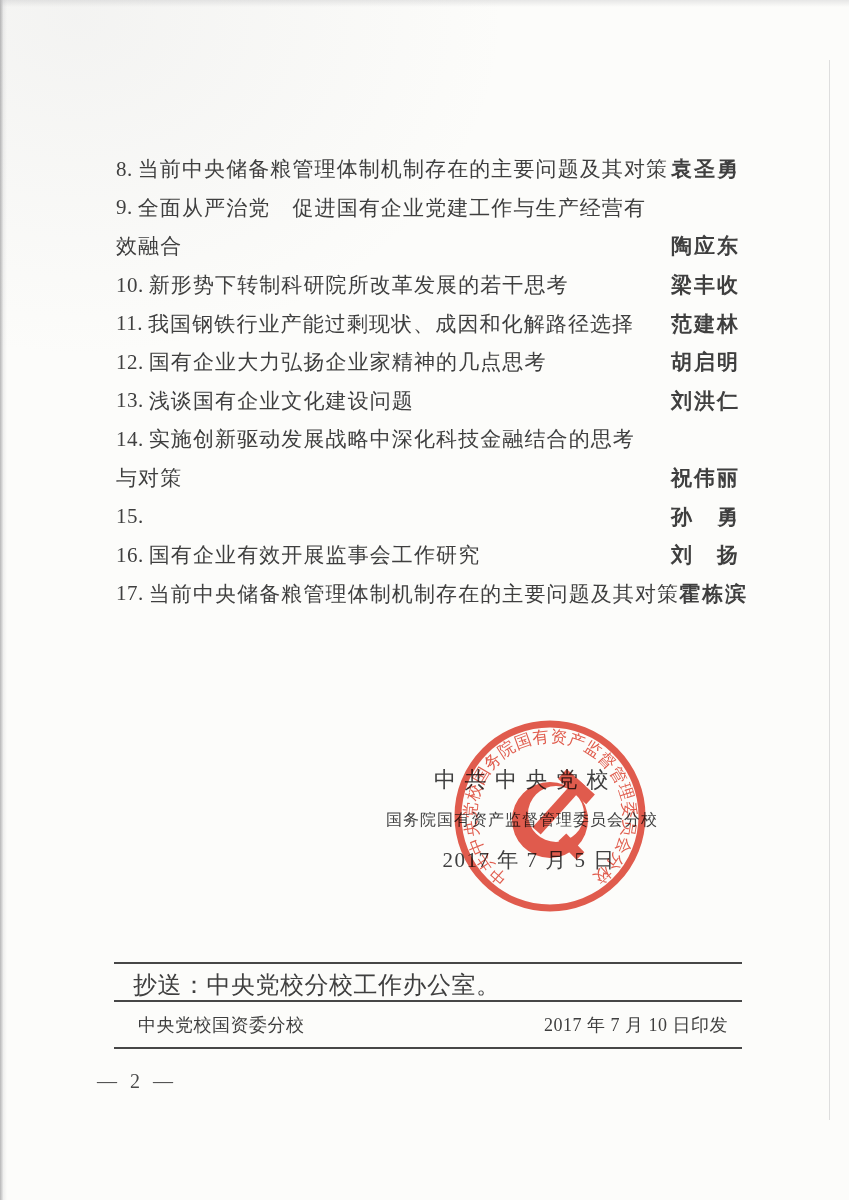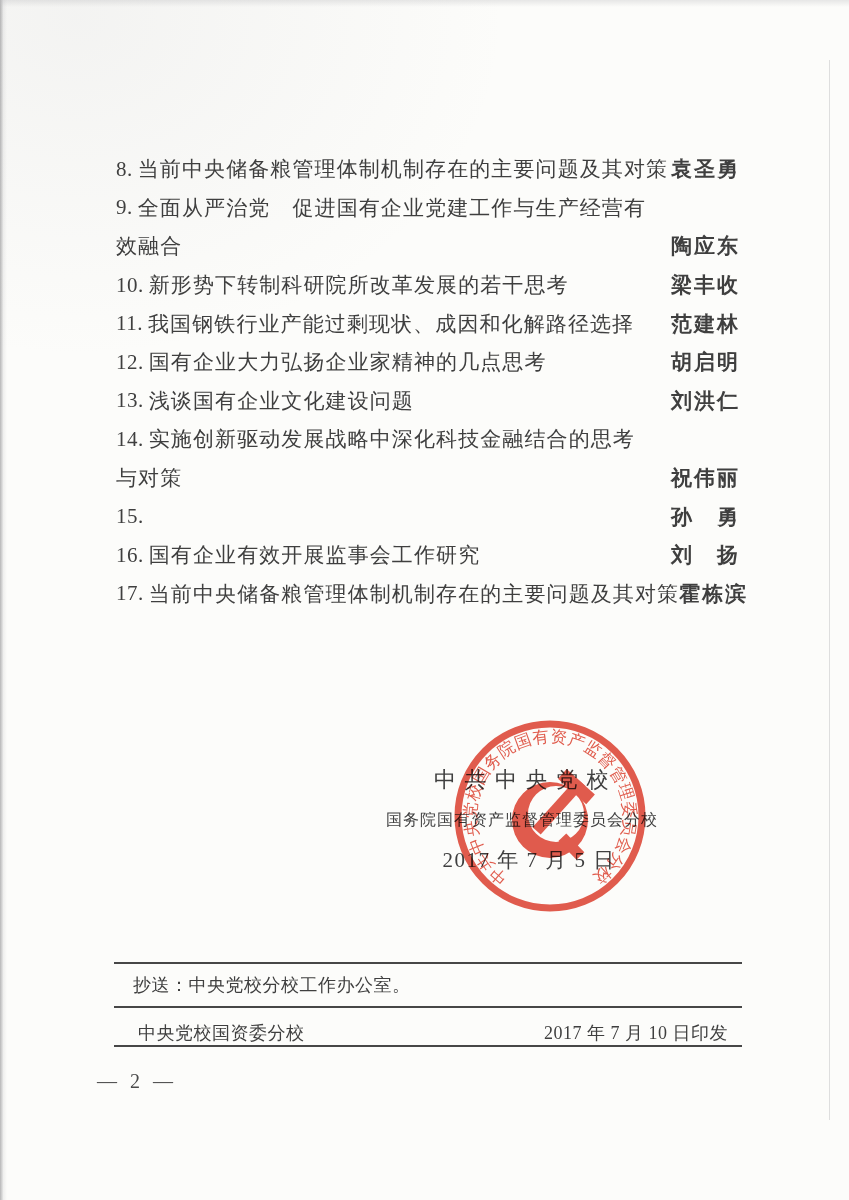--- a/index.html
+++ b/index.html
@@ -36,23 +36,23 @@
   .sig-l2{font-size:16px;letter-spacing:1px;}
   .sig-date{font-size:21px;letter-spacing:1.5px;text-indent:14px;}
 
   
   .stamp{position:absolute;left:450px;top:716px;width:200px;height:200px;
     mix-blend-mode:multiply;opacity:.87;}
 
   
   .footer{position:absolute;left:114px;top:962px;width:628px;}
   .rule{height:2px;background:#474747;}
-  .cc{height:42px;line-height:42px;padding-left:19px;
-    font-size:18px;letter-spacing:.5px;}
-  .issuer-row{height:37px;display:flex;align-items:flex-end;
+  .cc{height:36px;line-height:42px;padding-left:19px;
+    font-size:24px;letter-spacing:.5px;}
+  .issuer-row{height:45px;display:flex;align-items:center;
     padding-left:24px;padding-right:14px;font-size:18px;letter-spacing:.5px;}
   .issuer-row .right{margin-left:auto;}
 
   .pageno{position:absolute;left:97px;top:1070px;font-size:20px;
     letter-spacing:4px;color:#4a4a4a;}
 </style>
 </head>
 <body>
 
 <div class="page">

